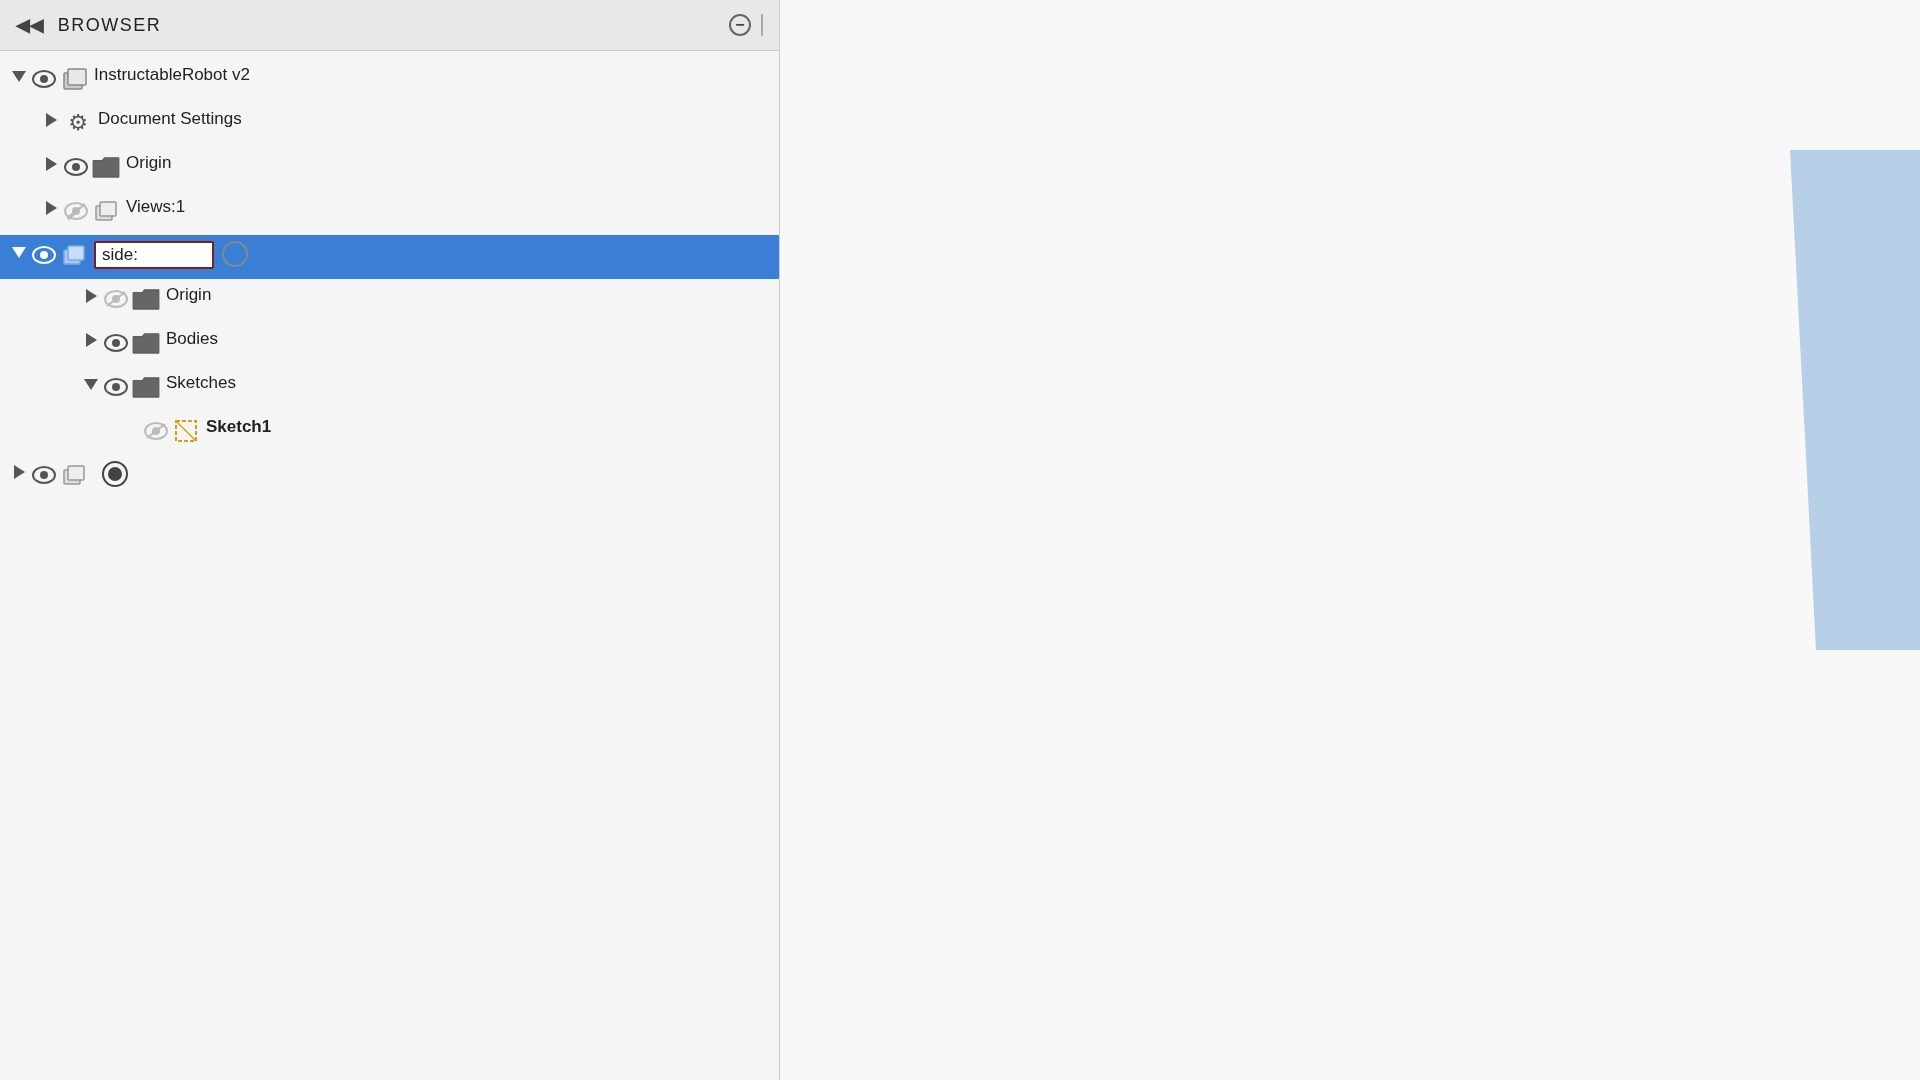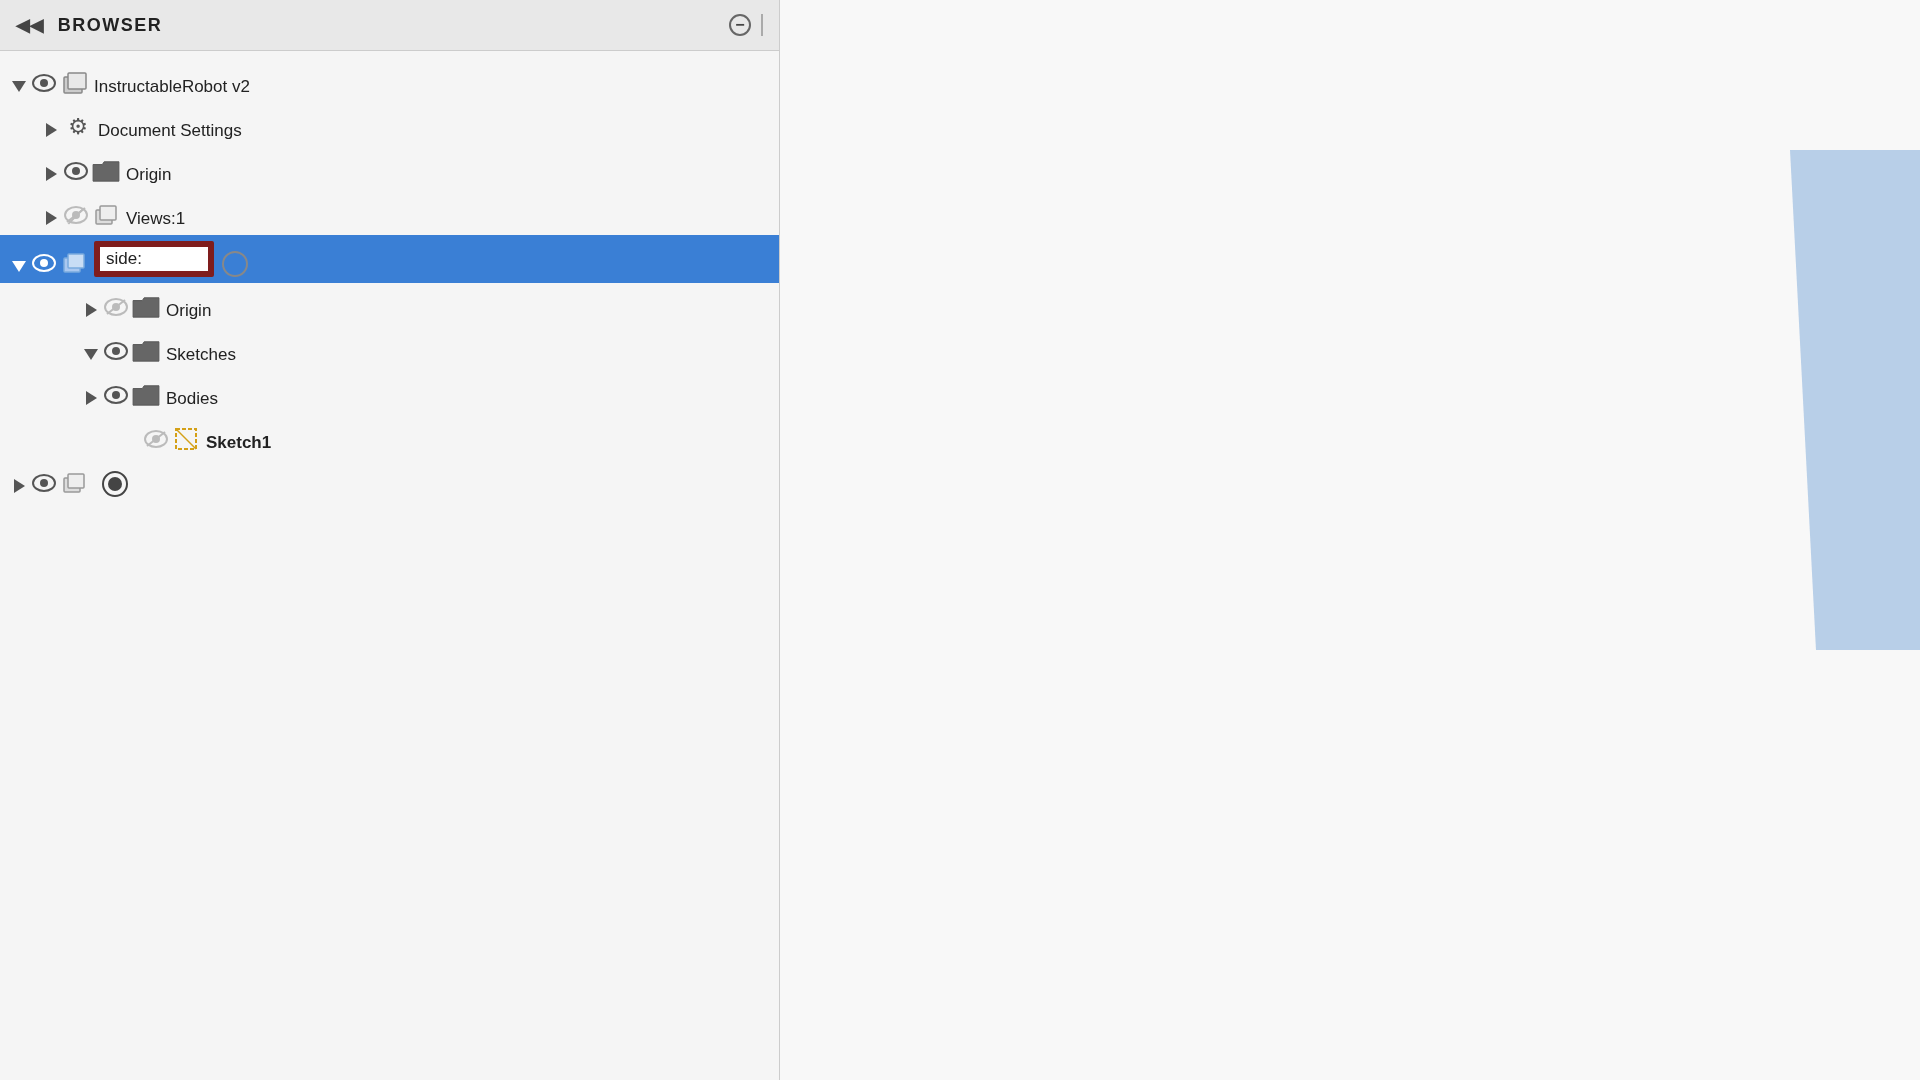--- a/index.html
+++ b/index.html
@@ -39,21 +39,21 @@
 
     .back-arrows {
       font-size: 18px;
       color: #444;
       cursor: pointer;
       font-weight: bold;
     }
 
     .browser-title {
       font-size: 18px;
-      font-weight: 700;
+      font-weight: 400;
       letter-spacing: 1.5px;
       color: #222;
     }
 
     .browser-header-right {
       display: flex;
       align-items: center;
       gap: 10px;
     }
 
@@ -79,21 +79,21 @@
 
     .tree-content {
       padding: 8px 0;
       overflow-y: auto;
       flex: 1;
     }
 
     
     .tree-row {
       display: flex;
-      align-items: flex-end;
+      align-items: flex-start;
       padding: 6px 8px;
       min-height: 44px;
       cursor: default;
       user-select: none;
     }
 
     .tree-row.selected {
       background: #3a7fd5;
     }
 
@@ -167,21 +167,21 @@
 
     .label-text {
       font-size: 17px;
       color: #222;
       flex: 1;
     }
 
     
     .name-input {
       background: white;
-      border: 6px solid #7f1d1d;
+      border: 2px solid #7f1d1d;
       border-radius: 2px;
       padding: 2px 6px;
       font-size: 17px;
       color: #222;
       width: 120px;
       outline: none;
       flex: 0 0 auto;
     }
 
     
@@ -405,52 +405,52 @@
       <div class="folder-icon">
         <svg class="folder-svg" viewBox="0 0 32 26">
           <path d="M2,6 L12,6 L14,3 L30,3 L30,24 L2,24 Z" class="folder-dark" stroke="#555" stroke-width="1"></path>
         </svg>
       </div>
       <span class="label-text">Origin</span>
     </div>
 
     <div class="tree-row indent-2">
       <div class="expand-btn">
-        <div class="tri-down"></div>
+        <div class="tri-right"></div>
       </div>
       <div class="eye-icon">
         <svg width="24" height="18" viewBox="0 0 24 18">
           <ellipse cx="12" cy="9" rx="11" ry="8" fill="none" stroke="#555" stroke-width="2"></ellipse>
           <circle cx="12" cy="9" r="4" fill="#555"></circle>
         </svg>
       </div>
       <div class="folder-icon">
         <svg class="folder-svg" viewBox="0 0 32 26">
           <path d="M2,6 L12,6 L14,3 L30,3 L30,24 L2,24 Z" class="folder-dark" stroke="#555" stroke-width="1"></path>
         </svg>
       </div>
-      <span class="label-text">Sketches</span>
+      <span class="label-text">Bodies</span>
     </div>
 
     <div class="tree-row indent-2">
       <div class="expand-btn">
-        <div class="tri-right"></div>
+        <div class="tri-down"></div>
       </div>
       <div class="eye-icon">
         <svg width="24" height="18" viewBox="0 0 24 18">
           <ellipse cx="12" cy="9" rx="11" ry="8" fill="none" stroke="#555" stroke-width="2"></ellipse>
           <circle cx="12" cy="9" r="4" fill="#555"></circle>
         </svg>
       </div>
       <div class="folder-icon">
         <svg class="folder-svg" viewBox="0 0 32 26">
           <path d="M2,6 L12,6 L14,3 L30,3 L30,24 L2,24 Z" class="folder-dark" stroke="#555" stroke-width="1"></path>
         </svg>
       </div>
-      <span class="label-text">Bodies</span>
+      <span class="label-text">Sketches</span>
     </div>
 
     <div class="tree-row indent-3">
       <div class="expand-btn" style="width:22px;"></div>
       <div class="eye-icon hidden-eye">
         <svg width="24" height="18" viewBox="0 0 24 18">
           <ellipse cx="12" cy="9" rx="11" ry="8" fill="none" stroke="#bbb" stroke-width="2"></ellipse>
           <circle cx="12" cy="9" r="4" fill="#bbb"></circle>
           <line x1="3" y1="16" x2="21" y2="2" stroke="#bbb" stroke-width="2"></line>
         </svg>

